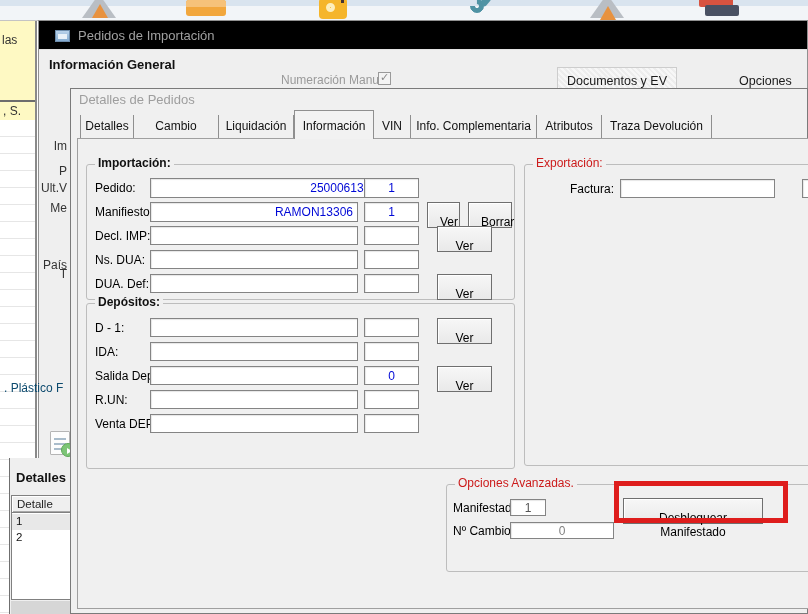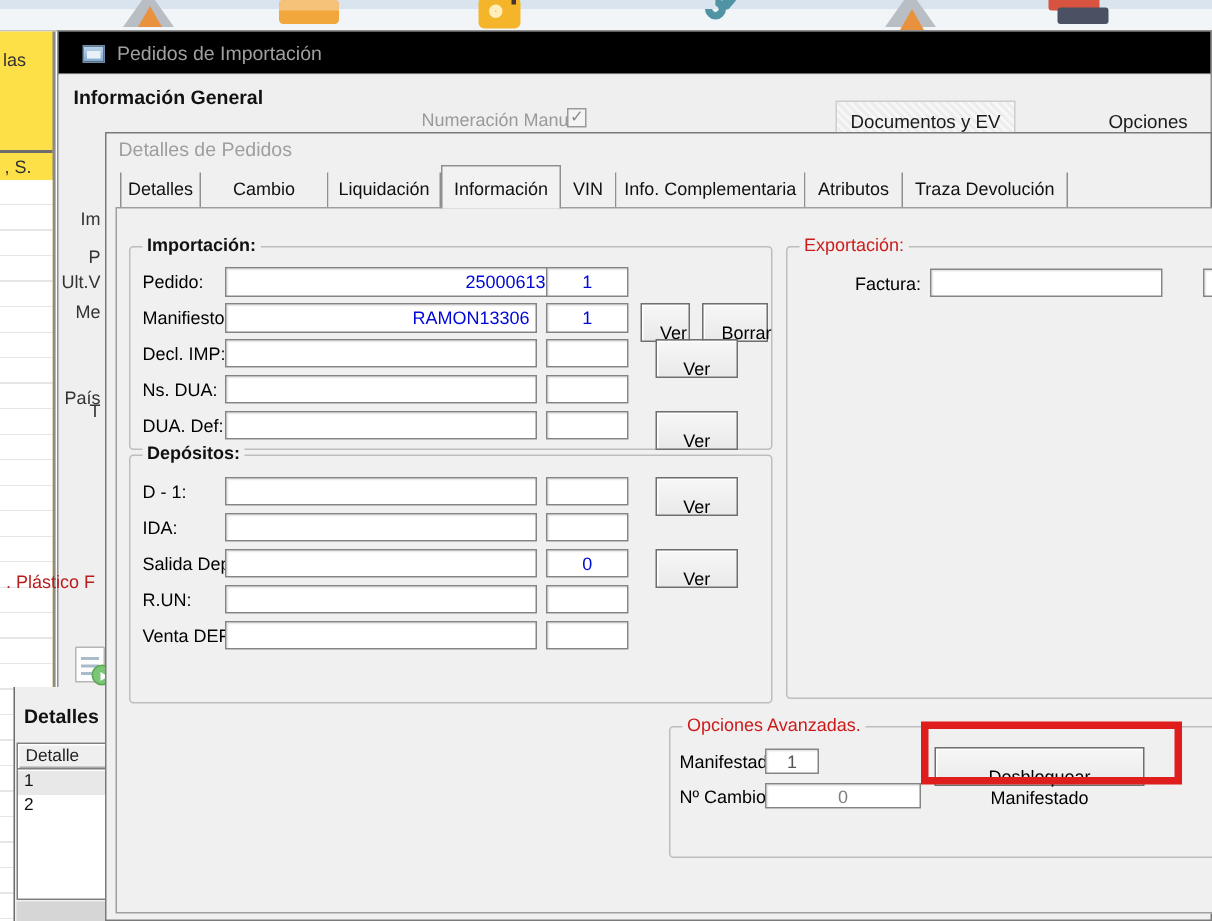--- a/index.html
+++ b/index.html
@@ -34,21 +34,21 @@
             transform:rotate(-45deg);}
   .wr .tail{position:absolute;left:18px;top:4px;width:7px;height:10px;background:#4f93a4;
             transform:rotate(40deg);border-radius:2px;}
   .bc-red .top{position:absolute;left:2px;top:4px;width:34px;height:11px;
             background:#d85340;border-radius:2px;}
   .bc-red .bottom{position:absolute;left:8px;top:13px;width:34px;height:11px;
             background:#4a5163;border-radius:2px;}
 
   
   .leftstrip{position:absolute;left:0;top:21px;width:37px;height:593px;
-             background:#fde047;border-right:2px solid #8a8a8a;z-index:2;}
+             background:#fef9c3;border-right:2px solid #8a8a8a;z-index:2;}
   .leftstrip .frag-top{position:absolute;left:2px;top:12px;font-size:12px;color:#333;}
   .leftstrip .hline{position:absolute;left:0;top:79px;width:35px;height:2px;background:#6d6d6d;}
   .leftstrip .frag-hdr{position:absolute;left:3px;top:83px;font-size:12px;color:#333;}
   .leftstrip .table{position:absolute;left:0;top:99px;width:35px;bottom:0;
              background:repeating-linear-gradient(#ffffff 0 16px,#e6e6e6 16px 17px);}
 
   
   .pwin{position:absolute;left:38px;top:20px;width:770px;height:594px;
         background:#efefef;border:1px solid #909090;z-index:3;}
   .pwin .titlebar{position:absolute;left:0;top:0;right:0;height:29px;background:#000000;
@@ -63,21 +63,21 @@
   .pwin .chk{position:absolute;left:339px;top:51px;width:13px;height:13px;background:#f4f4f4;
         border:1px solid #9a9a9a;}
   .pwin .chk::after{content:"✓";position:absolute;left:1px;top:-2px;font-size:11px;color:#8a8a8a;}
   .pwin .docbtn{position:absolute;left:518px;top:46px;width:120px;height:26px;
         background:repeating-linear-gradient(45deg,#ededed 0 2px,#f7f7f7 2px 4px);
         border:1px solid #cdcdcd;font-size:12.5px;color:#1a1a1a;text-align:center;line-height:26px;}
   .pwin .opclbl{position:absolute;left:700px;top:53px;font-size:12.5px;color:#1a1a1a;}
 
   
   .plabel{position:absolute;left:5px;width:62px;text-align:right;font-size:12px;color:#333;z-index:4;}
-  .plastico{position:absolute;left:4px;top:381px;font-size:12px;color:#b91c1c;z-index:4;white-space:nowrap;}
+  .plastico{position:absolute;left:4px;top:381px;font-size:12px;color:#0c4a6e;z-index:4;white-space:nowrap;}
 
   
   .docicon{position:absolute;left:50px;top:431px;width:26px;height:27px;z-index:5;}
   .docicon .sheet{position:absolute;left:0;top:0;width:20px;height:24px;background:#fdfdfd;
         border:1px solid #b5b5b5;border-radius:1px;}
   .docicon .l1,.docicon .l2,.docicon .l3{position:absolute;left:3px;height:2px;width:12px;background:#a9bccb;}
   .docicon .l1{top:6px}.docicon .l2{top:11px}.docicon .l3{top:16px;width:8px}
   .docicon .ball{position:absolute;left:11px;top:12px;width:14px;height:14px;border-radius:50%;
         background:#7cc576;border:1px solid #5ea758;}
   .docicon .ball::after{content:"";position:absolute;left:5px;top:4px;width:0;height:0;

